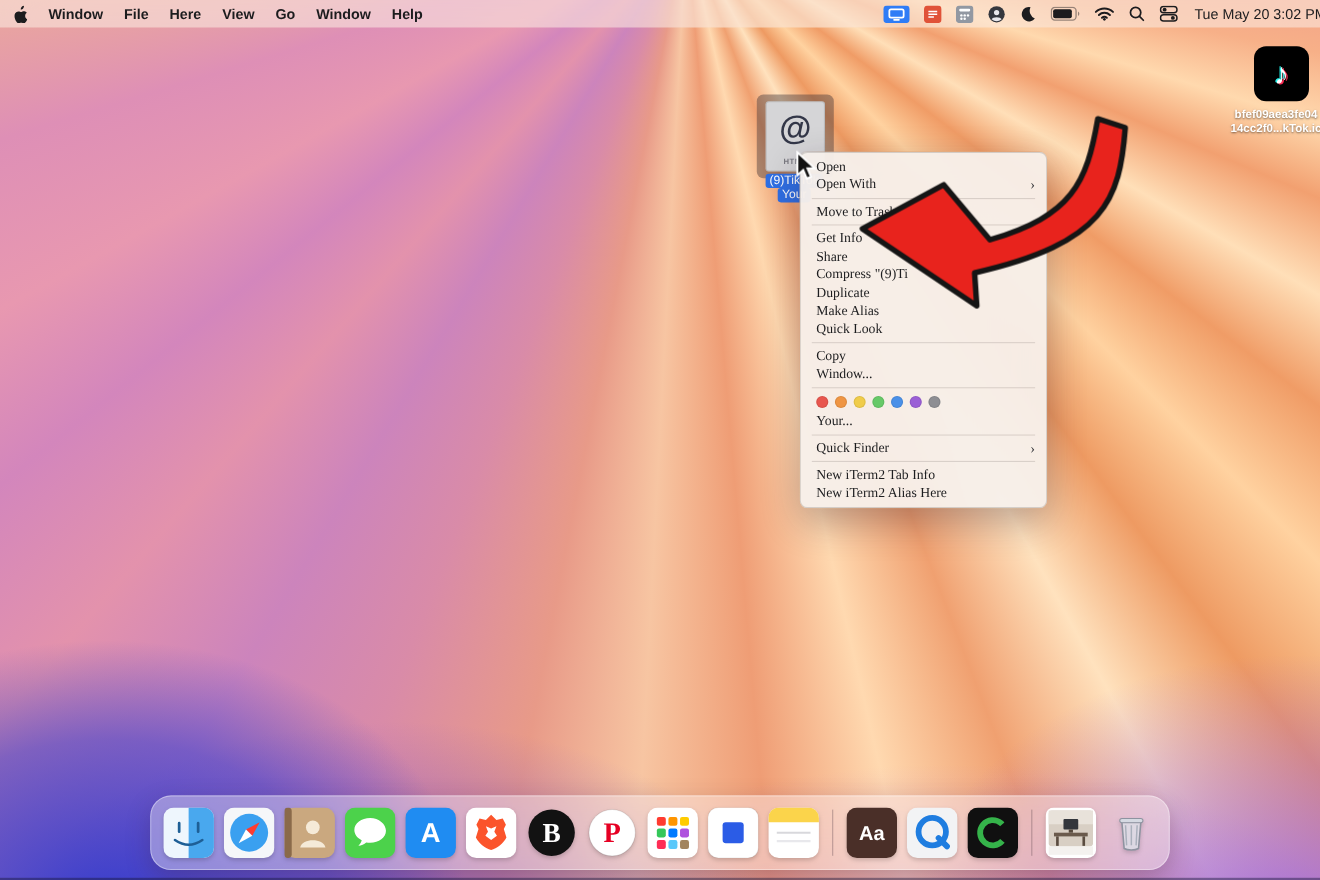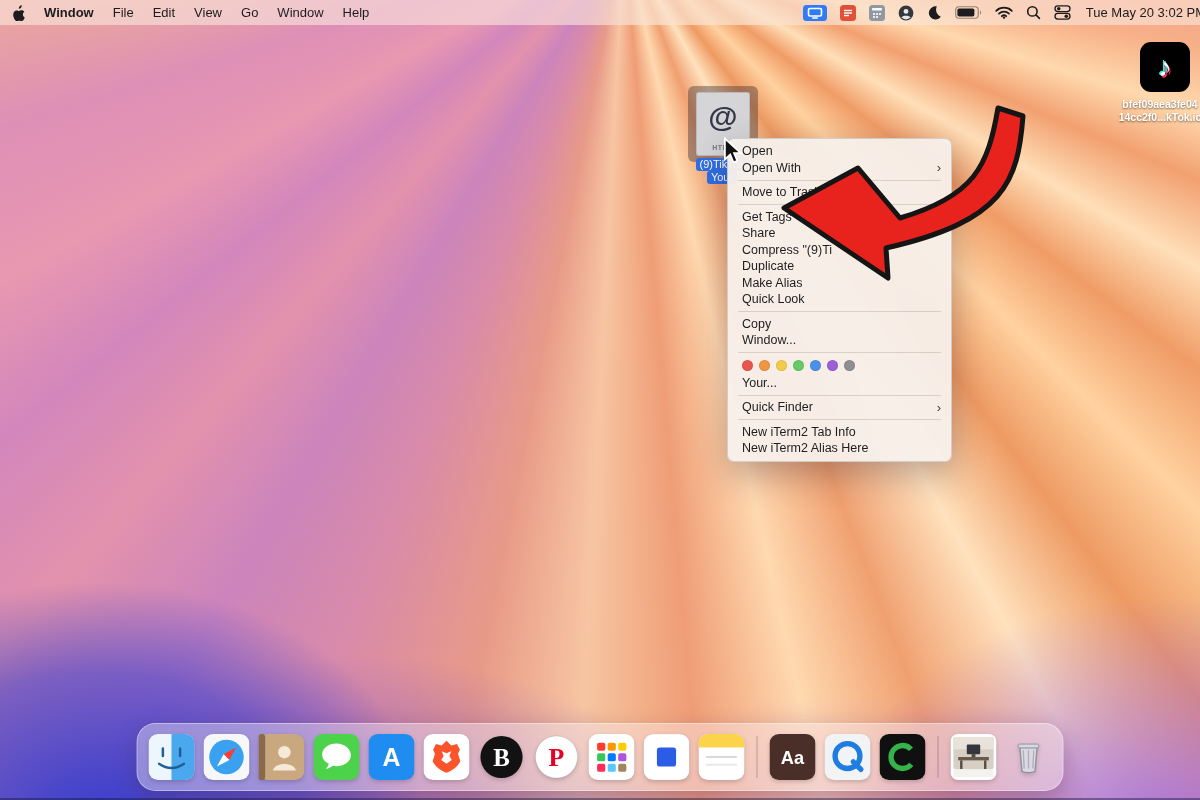--- a/index.html
+++ b/index.html
@@ -23,21 +23,21 @@
       linear-gradient(180deg,#f0a070,#d08898);}
   .bottom-line{position:absolute;left:0;right:0;bottom:0;height:2px;background:rgba(25,25,60,.45);z-index:6;}
 
   
   .menubar{position:absolute;top:0;left:0;right:0;height:25px;z-index:5;
     display:flex;align-items:center;justify-content:space-between;
     background:rgba(252,238,230,.55);backdrop-filter:blur(24px);
     color:#1c1c1e;font-size:13px;}
   .mb-left{display:flex;align-items:center;gap:19px;padding-left:12px;}
   .mb-right{display:flex;align-items:center;gap:13px;padding-right:0;margin-right:-6px;}
-  .mb-item{cursor:default;}
+  .mb-item{cursor:default;font-weight:bold;}
   .mb-bold{font-weight:700;}
   .mb-apple svg{display:block;width:13px;height:16px;}
   .mb-status{display:flex;align-items:center;}
   .mb-status svg{display:block;}
   .mb-clock{white-space:nowrap;padding-left:2px;}
 
   
   .sel-file{position:absolute;left:688px;top:86px;z-index:1;}
   .sel-backdrop{position:absolute;left:0;top:0;width:70px;height:76px;border-radius:6px;
     background:rgba(60,50,55,.42);}
@@ -60,21 +60,21 @@
     color:#fff;font-size:10.5px;line-height:13px;font-weight:700;
     text-shadow:0 1px 2px rgba(0,0,0,.55);}
 
   
   .ctx{position:absolute;left:727px;top:138px;width:223px;z-index:10;
     background:rgba(246,241,237,.93);backdrop-filter:blur(30px);
     border:1px solid rgba(0,0,0,.14);border-radius:7px;
     box-shadow:0 12px 34px rgba(40,20,40,.3);padding:4px 0;
     font-size:12.5px;color:#1d1d1f;}
   .ctx-item{height:16.5px;display:flex;align-items:center;justify-content:space-between;
-    padding:0 10px 0 14px;white-space:nowrap;}
+    padding:0 10px 0 14px;white-space:nowrap;font-family:Liberation Serif, serif;}
   .ctx-chevron{font-size:13px;line-height:1;color:#3c3c40;}
   .ctx-sep{height:1px;margin:3.5px 10px;background:rgba(60,50,50,.16);}
   .tag-row{height:18px;display:flex;align-items:center;gap:6px;padding:0 14px;}
   .tag-dot{width:11px;height:11px;border-radius:50%;display:inline-block;
     box-shadow:inset 0 0 0 1px rgba(0,0,0,.08);}
 
   
   .annot{position:absolute;left:760px;top:96px;width:270px;height:200px;z-index:20;pointer-events:none;}
 
   
@@ -99,21 +99,21 @@
   <div class="menubar">
     <div class="mb-left">
       <span class="mb-apple">
         <svg viewBox="0 0 15 18">
             <path d="M12.5 10.7c0-2.1 1.7-3.1 1.8-3.2-1-1.4-2.5-1.6-3-1.6-1.3-.1-2.5.8-3.1.8-.6 0-1.6-.8-2.7-.7-1.4 0-2.7.8-3.4 2-1.5 2.5-.4 6.3 1 8.4.7 1 1.5 2.1 2.6 2.1 1 0 1.4-.7 2.7-.7 1.3 0 1.6.7 2.7.7 1.1 0 1.8-1 2.5-2 .8-1.2 1.1-2.3 1.1-2.4-.1 0-2.2-.9-2.2-3.4z" fill="#1c1c1e"></path>
             <path d="M10.4 2.8c.6-.7 1-1.7.9-2.8-.9 0-1.9.6-2.5 1.3-.5.6-1 1.7-.9 2.7 1 .1 1.9-.5 2.5-1.2z" fill="#1c1c1e"></path>
           </svg>
       </span>
       <span class="mb-item mb-bold">Window</span>
       <span class="mb-item">File</span>
-      <span class="mb-item">Edit</span>
+      <span class="mb-item">Here</span>
       <span class="mb-item">View</span>
       <span class="mb-item">Go</span>
       <span class="mb-item">Window</span>
       <span class="mb-item">Help</span>
     </div>
     <div class="mb-right">
       <span class="mb-status">
         <svg width="24" height="16" viewBox="0 0 24 16">
             <rect width="24" height="16" rx="3.5" fill="#2f7cf6"></rect>
             <rect x="5.5" y="3.5" width="13" height="7.5" rx="1.5" fill="none" stroke="#fff" stroke-width="1.6"></rect>
@@ -211,21 +211,21 @@
     <div class="ctx-item">
         <span>Open With</span>
         <span class="ctx-chevron">›</span>
       </div>
     <div class="ctx-sep"></div>
     <div class="ctx-item">
         <span>Move to Trash</span>
       </div>
     <div class="ctx-sep"></div>
     <div class="ctx-item">
-        <span>Get Tags</span>
+        <span>Get Info</span>
       </div>
     <div class="ctx-item">
         <span>Share</span>
       </div>
     <div class="ctx-item">
         <span>Compress "(9)Ti</span>
       </div>
     <div class="ctx-item">
         <span>Duplicate</span>
       </div>

